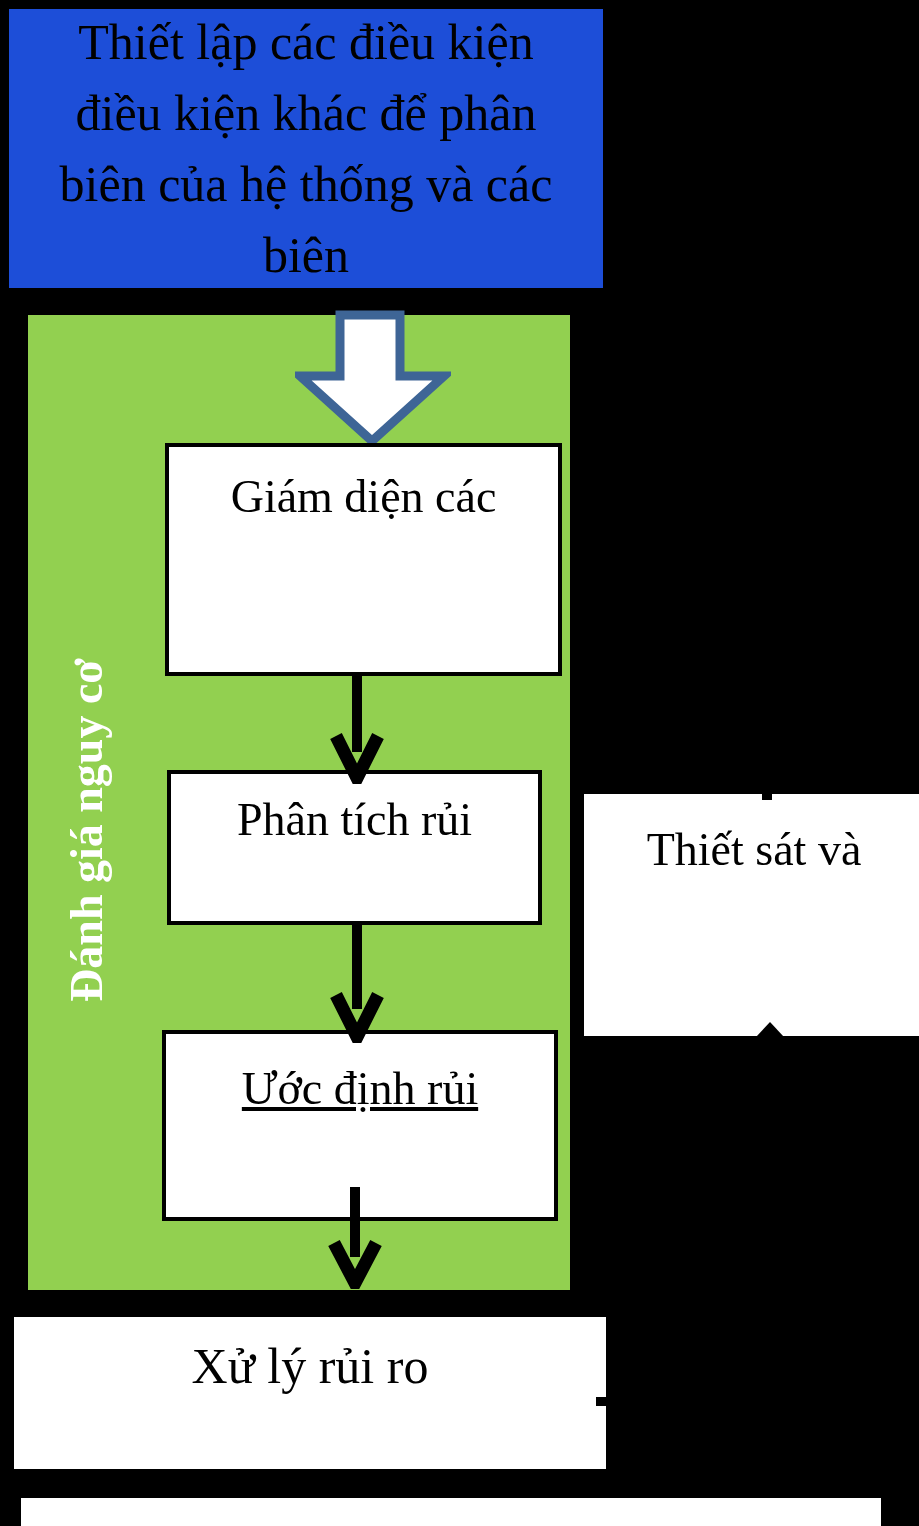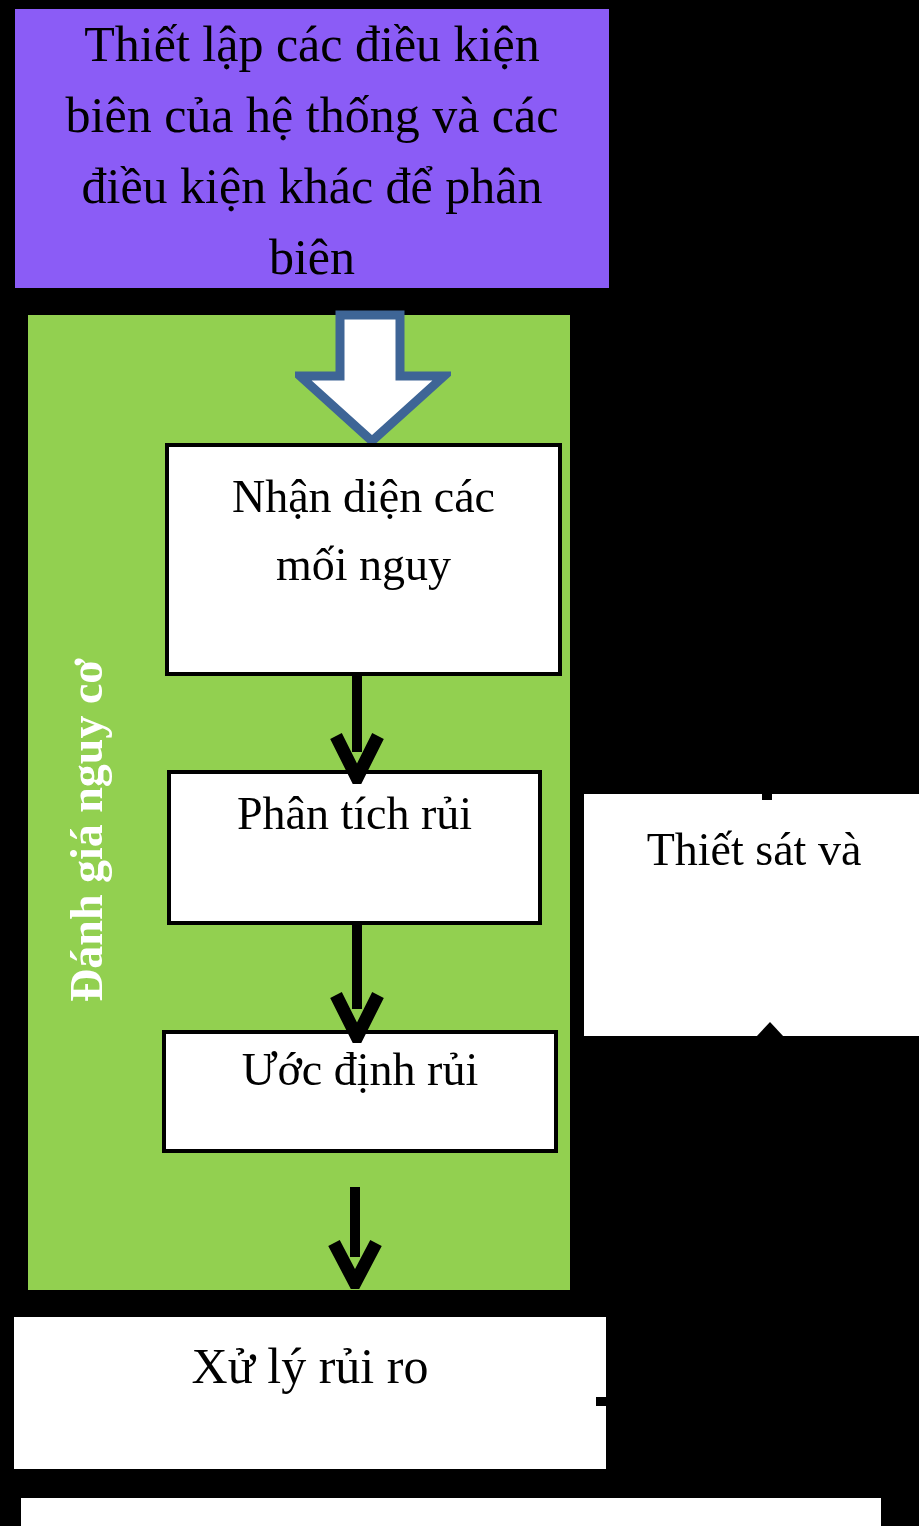--- a/index.html
+++ b/index.html
@@ -23,65 +23,64 @@
     position:absolute; color:#fff; font-weight:bold; font-size:46px;
     text-align:center; transform:rotate(-90deg);
   }
   svg { display:block; }
 </style>
 </head>
 <body>
 
 <div id="canvas">
 
-  <div class="box" style="left: 11px; top: 5px; width: 602px; height: 287px; background: #8b5cf6; border-color: rgb(0, 0, 0);">
+  <div class="box" style="left: 5px; top: 5px; width: 602px; height: 287px; justify-content: center; background: #1d4ed8; border-color: rgb(0, 0, 0);">
     <div class="ln f50">Thiết lập các điều kiện</div>
+    <div class="ln f50">điều kiện khác để phân</div>
     <div class="ln f50">biên của hệ thống và các</div>
-    <div class="ln f50">điều kiện khác để phân</div>
     <div class="ln f50">biên</div>
   </div>
 
   <div class="green-panel" style="left:28px; top:315px; width:542px; height:975px; background:#92D050;"></div>
 
   <div class="vlabel" style="left:-313px; top:795px; width:800px; height:70px; line-height:70px;">Đánh giá nguy cơ</div>
 
   <svg class="abs" style="left:295px; top:310px;" width="156" height="136" viewBox="0 0 156 136">
     <polygon points="45,5 105,5 105,66 149,66 77,131 5,66 45,66" fill="#FFFFFF" stroke="#3E6596" stroke-width="9" stroke-linejoin="miter"></polygon>
   </svg>
 
   <div class="box" style="left: 165px; top: 443px; width: 397px; height: 233px; padding-top: 16px; background: rgb(255, 255, 255); border-color: rgb(0, 0, 0);">
-    <div class="ln f46">Nhận diện các</div>
-    <div class="ln f46">mối nguy</div>
+    <div class="ln f46">Giám diện các</div>
   </div>
 
 
   <svg class="abs" style="left:329px; top:676px; z-index:3;" width="56" height="108" viewBox="0 0 56 108">
     <rect x="23" y="0" width="10" height="76" fill="#000"></rect>
     <polyline points="7,60 28,102 49,60" fill="none" stroke="#000" stroke-width="13"></polyline>
   </svg>
 
-  <div class="box" style="left: 167px; top: 770px; width: 375px; height: 155px; padding-top: 6px; background: rgb(255, 255, 255); border-color: rgb(0, 0, 0);">
+  <div class="box" style="left: 167px; top: 770px; width: 375px; height: 155px; padding-top: 12px; background: rgb(255, 255, 255); border-color: rgb(0, 0, 0);">
     <div class="ln f46">Phân tích rủi</div>
   </div>
 
   <div class="box" style="left: 580px; top: 790px; width: 348px; height: 250px; padding-top: 22px; background: rgb(255, 255, 255); border-color: rgb(0, 0, 0);">
     <div class="ln f46">Thiết sát và</div>
   </div>
 
   <div class="abs" style="left:762px; top:792px; width:10px; height:8px; background:#000; z-index:4;"></div>
   <svg class="abs" style="left:756px; top:1022px; z-index:4;" width="28" height="15" viewBox="0 0 28 15">
     <polygon points="14,0 28,15 0,15" fill="#000"></polygon>
   </svg>
 
   <svg class="abs" style="left:329px; top:925px; z-index:3;" width="56" height="118" viewBox="0 0 56 118">
     <rect x="23" y="0" width="10" height="84" fill="#000"></rect>
     <polyline points="7,70 28,112 49,70" fill="none" stroke="#000" stroke-width="13"></polyline>
   </svg>
 
-  <div class="box" style="left: 162px; top: 1030px; width: 396px; height: 123px; padding-top: 2px; background: rgb(255, 255, 255); border-color: rgb(0, 0, 0);">
+  <div class="box" style="left: 162px; top: 1030px; width: 396px; height: 191px; padding-top: 21px; background: rgb(255, 255, 255); border-color: rgb(0, 0, 0); text-decoration: underline;">
     <div class="ln f46">Ước định rủi</div>
   </div>
 
   <svg class="abs" style="left:327px; top:1187px; z-index:3;" width="56" height="102" viewBox="0 0 56 102">
     <rect x="23" y="0" width="10" height="70" fill="#000"></rect>
     <polyline points="7,56 28,96 49,56" fill="none" stroke="#000" stroke-width="13"></polyline>
   </svg>
 
   <div class="box" style="left: 10px; top: 1313px; width: 600px; height: 160px; padding-top: 14px; background: rgb(255, 255, 255); border-color: rgb(0, 0, 0);">
     <div class="ln f50">Xử lý rủi ro</div>

